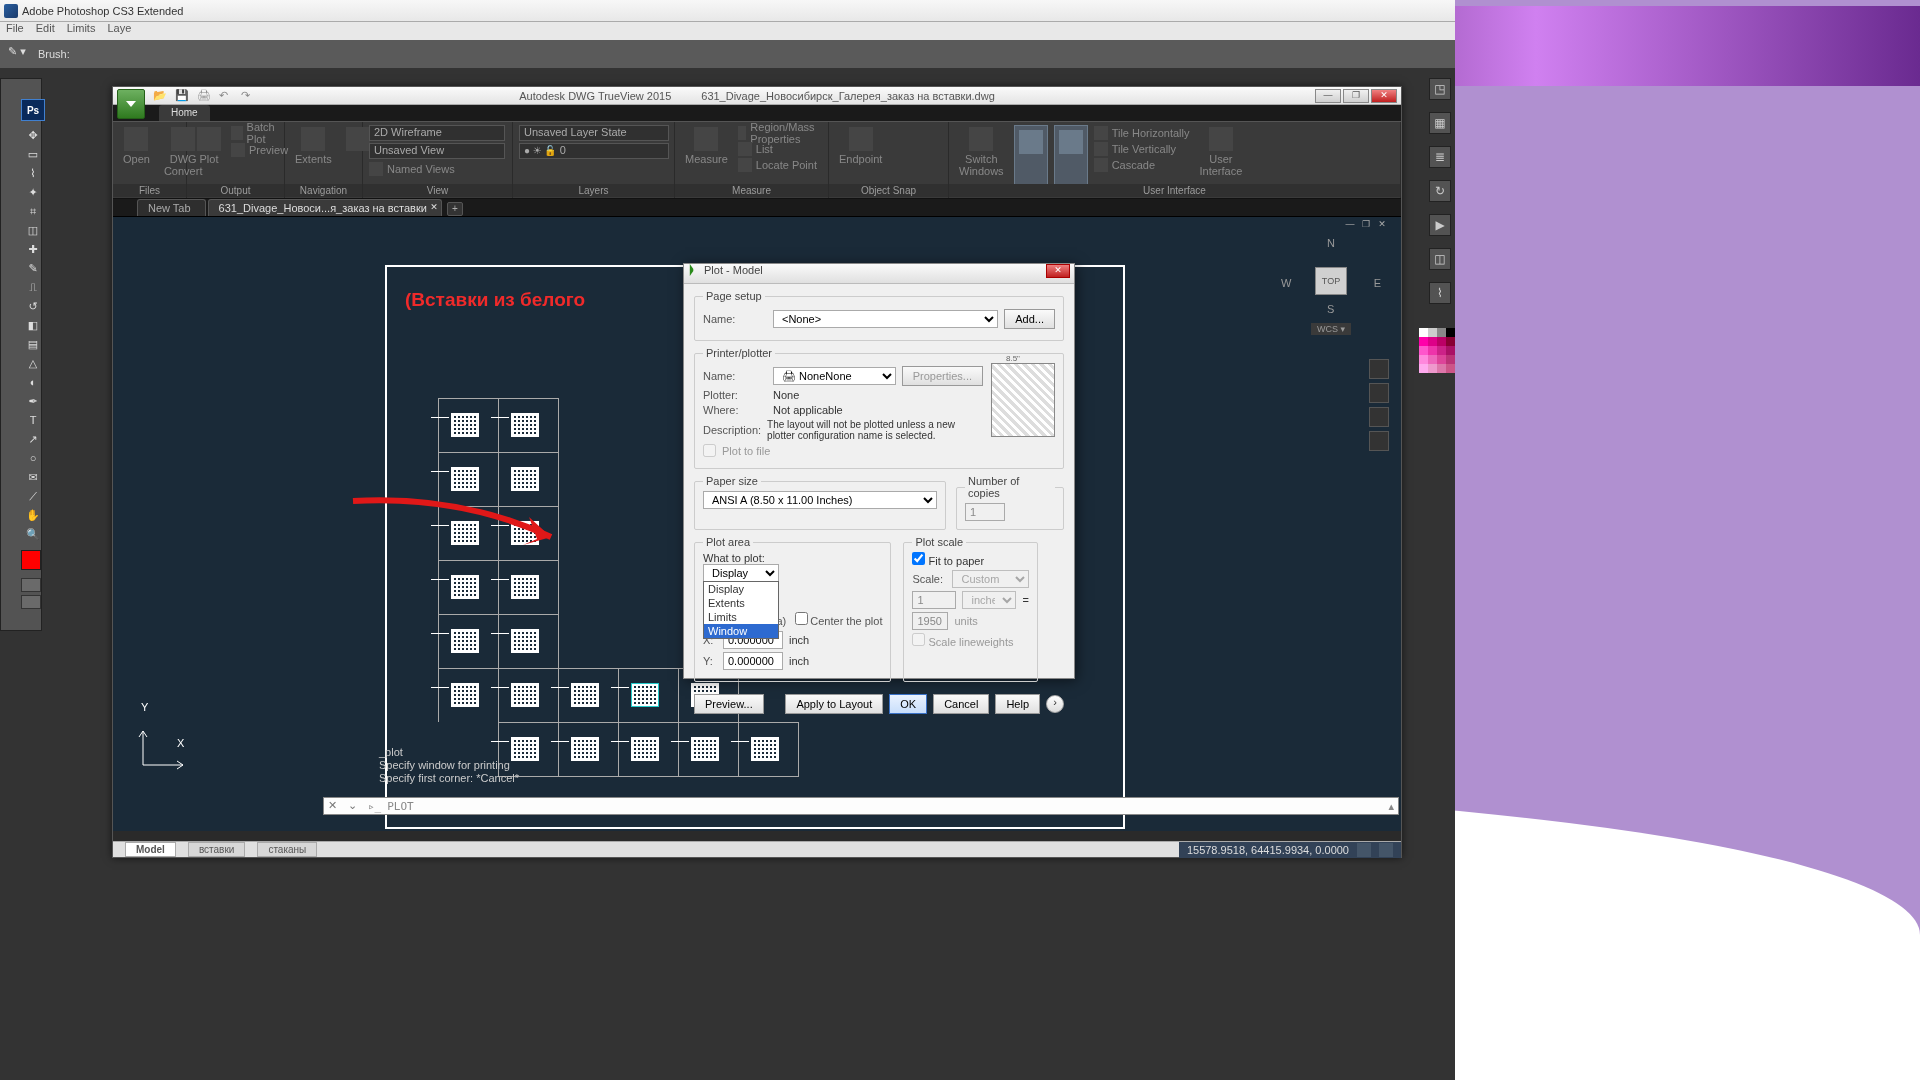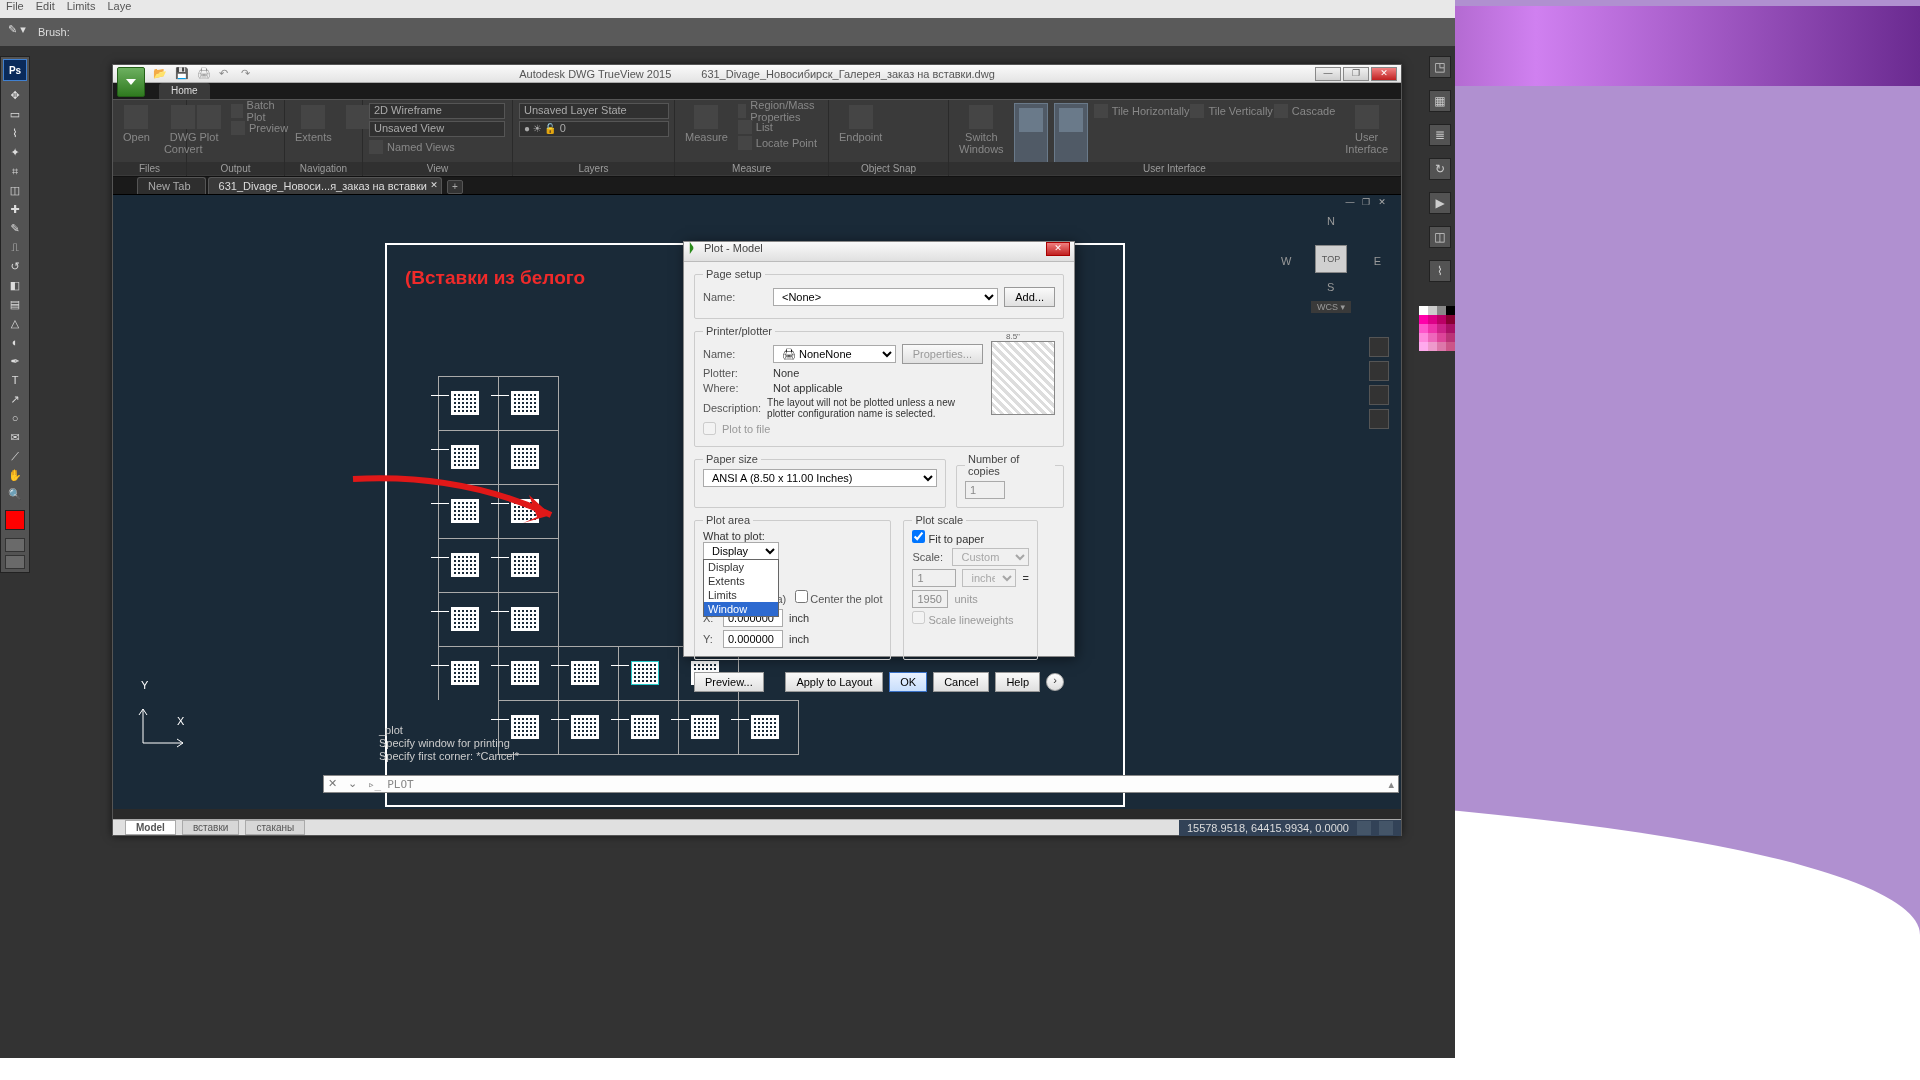--- a/index.html
+++ b/index.html
@@ -11,21 +11,21 @@
 
 
 .ps-win { position:absolute; top:0; left:0; width:1455px; height:1080px; }
 .ps-title { height:22px; background:linear-gradient(#f7f7f7,#e8e8e8); border-bottom:1px solid #aaa; display:flex; align-items:center; padding:0 4px; color:#333; }
 .ps-title .ico { width:14px; height:14px; margin-right:4px; background:linear-gradient(135deg,#2a5fa0,#1a3a6a); border-radius:2px; }
 .ps-menu { height:18px; background:#e8e8e8; display:flex; gap:12px; padding:0 6px; color:#555; }
 .ps-menu span { cursor:default; }
 .ps-opt { height:28px; background:#5a5a5a; display:flex; align-items:center; padding:0 8px; gap:12px; color:#ddd; }
 .ps-opt .brush-ico { width:18px; height:18px; }
 .ps-body { position:relative; height:calc(100% - 68px); background:#333; }
-.ps-tools { position:absolute; left:0; top:10px; width:30px; display:flex; flex-direction:column; gap:1px; background:#535353; padding:2px; border:1px solid #222; }
+.ps-tools { position:absolute; left:0; top:10px; width:30px; display:flex; flex-direction:column; gap:1px; background:#535353; padding:20px; border:1px solid #222; }
 .ps-tools .tool { width:24px; height:18px; display:flex; align-items:center; justify-content:center; color:#ddd; cursor:default; }
 .ps-tools .tool.sel { background:#103a70; border:1px solid #4080d0; }
 .ps-tools .swatch { width:20px; height:20px; margin:2px auto; border:1px solid #222; }
 .ps-tools .divider { height:3px; }
 .ps-tools .sm-ico { width:20px; height:14px; margin:1px auto; background:#6a6a6a; border:1px solid #333; }
 .ps-right { position:absolute; right:0; top:10px; width:26px; display:flex; flex-direction:column; gap:12px; }
 .ps-right .pal-ico { width:22px; height:22px; background:#535353; border:1px solid #222; display:flex; align-items:center; justify-content:center; color:#ccc; font-size:12px; }
 
 .color-bar { position:absolute; right:0; top:260px; width:36px; }
 .color-bar .row { display:flex; }
@@ -88,21 +88,21 @@
 
 .cmd-log { position:absolute; bottom:34px; left:254px; width:810px; color:#ccc; font-family:Consolas,monospace; font-size:11px; }
 .cmd-log div { line-height:13px; }
 .cmd-input { position:absolute; bottom:16px; left:210px; right:2px; height:18px; background:#fdfdfd; border:1px solid #888; display:flex; align-items:center; padding:0 4px; gap:6px; }
 .cmd-input .ck { color:#888; font-family:monospace; }
 .cmd-input .txt { color:#888; font-family:Consolas,monospace; font-size:11px; }
 .cmd-input .ic { width:14px; height:14px; color:#777; }
 .cmd-input .collapse { margin-left:auto; color:#888; }
 
 .dwg-status { position:absolute; bottom:0; left:0; right:0; height:16px; background:#e0e0e0; border-top:1px solid #aaa; display:flex; align-items:center; }
-.dwg-status .layout-tabs { display:flex; gap:6px; margin-left:12px; }
+.dwg-status .layout-tabs { display:flex; gap:12px; margin-left:12px; }
 .dwg-status .layout-tabs .lt { padding:1px 10px; background:#d7d7d7; border:1px solid #aaa; font-size:10px; color:#555; }
 .dwg-status .layout-tabs .lt.act { background:#fff; font-weight:bold; }
 .dwg-status .coords { margin-left:auto; background:#324257; color:#ddd; padding:1px 8px; font-size:10px; display:flex; align-items:center; gap:8px;}
 .dwg-status .coords .stat-ic { width:14px; height:14px; background:#445568; }
 
 
 .plot-dlg { position:absolute; top:176px; left:570px; width:392px; height:416px; z-index:50; background:#f0f0f0; border:1px solid #888; box-shadow:2px 2px 12px rgba(0,0,0,.5); }
 .plot-dlg .ttl { height:20px; background:linear-gradient(#fafafa,#e0e0e0); border-bottom:1px solid #bbb; display:flex; align-items:flex-start; padding:0 4px; font-size:11px; color:#444; }
 .plot-dlg .ttl .ico { width:12px; height:12px; margin-right:4px; border-left:5px solid #2a8a1a; border-bottom:5px solid transparent; border-top:5px solid transparent; transform:scaleX(.7);}
 .plot-dlg .ttl .wbtns { margin-left:auto; display:flex; }
@@ -130,20 +130,24 @@
 .plot-dlg .bot .expand { width:18px; height:18px; border:1px solid #aaa; border-radius:9px; text-align:center; font-size:11px; background:linear-gradient(#fff,#ddd); }
 
 </style>
 </head>
 <body>
 
 <div class="bg-stripe"></div>
 <div class="bg-lower"></div>
 
 <div class="ps-win">
+  <div class="ps-title">
+    <div class="ico"></div>
+    <span>Adobe Photoshop CS3 Extended</span>
+  </div>
   <div class="ps-menu">
     <span>File</span>
     <span>Edit</span>
     <span>Limits</span>
     <span>Laye</span>
   </div>
   <div class="ps-opt">
     <span class="brush-ico">✎ ▾</span>
     <span>Brush:</span>
   </div>
@@ -356,21 +360,21 @@
                 <div class="ic"></div>
                 <span style="white-space:pre-line;text-align:center">Switch
 Windows</span>
               </div>
             <div class="bigbtn" style="background:#505a66;border:1px solid #6a7a8a;padding:4px">
                 <div class="ic" style="background:#6a7a8a"></div>
               </div>
             <div class="bigbtn" style="background:#505a66;border:1px solid #6a7a8a;padding:4px">
                 <div class="ic" style="background:#6a7a8a"></div>
               </div>
-            <div style="display:flex;flex-direction:row;gap:1px">
+            <div style="display:flex;flex-direction:column;gap:1px">
               <div class="smbtn">
                   <div class="ic"></div>
                   <span>Tile Horizontally</span>
                 </div>
               <div class="smbtn">
                   <div class="ic"></div>
                   <span>Tile Vertically</span>
                 </div>
               <div class="smbtn">
                   <div class="ic"></div>

